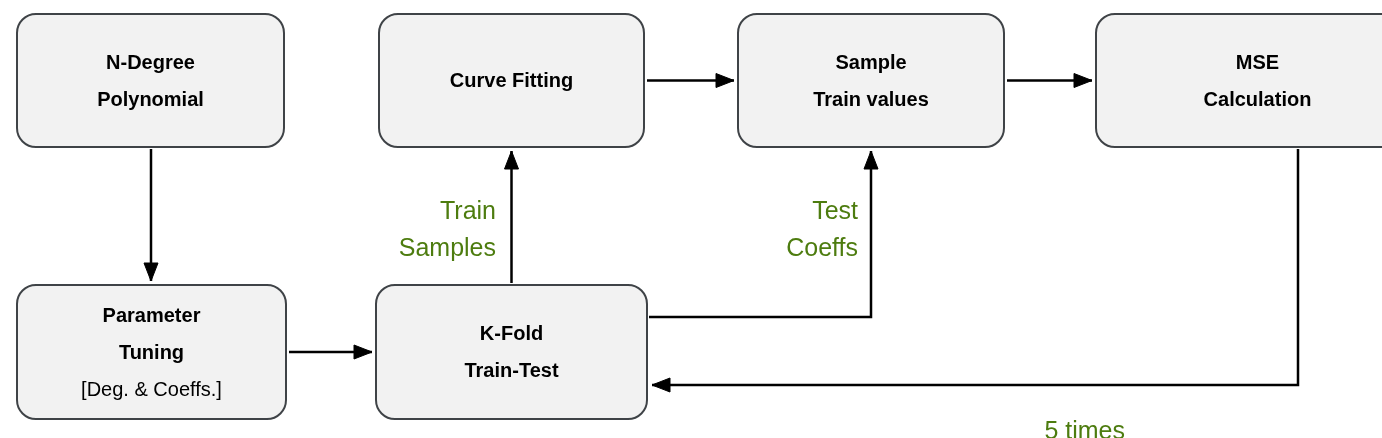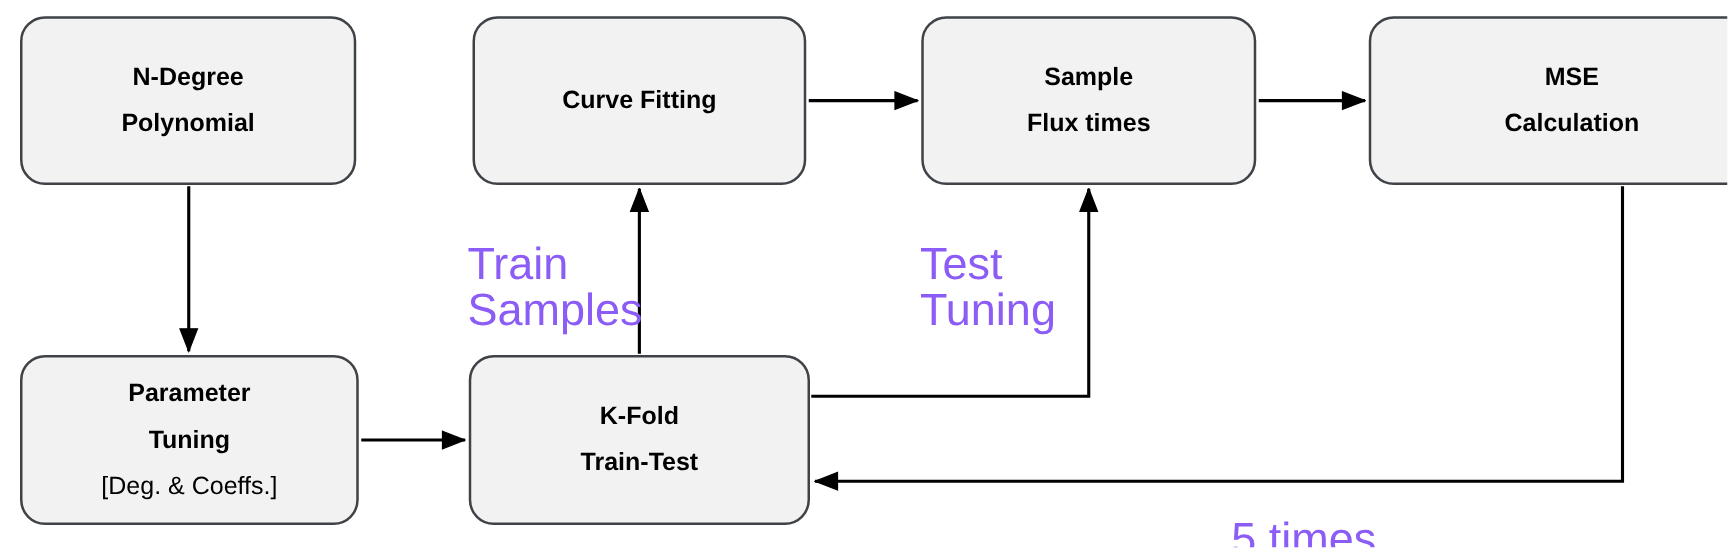--- a/index.html
+++ b/index.html
@@ -11,22 +11,22 @@
   .node{
     position:absolute;box-sizing:border-box;
     background:#f2f2f2;border:2.5px solid #3f4347;border-radius:20px;
     display:flex;flex-direction:column;align-items:center;justify-content:center;
     text-align:center;font-size:20px;line-height:37px;
   }
   .node-title{font-weight:bold;white-space:pre-line;}
   .node-subtitle{font-weight:normal;white-space:pre-line;}
   .node-subtitle:empty{display:none;}
   .edge-label{
-    position:absolute;font-size:36px;line-height:37px;text-align:left;
-    white-space:pre-line;color:#8b5cf6;
+    position:absolute;font-size:25px;line-height:37px;text-align:right;
+    white-space:pre-line;color:#4d7c0f;
   }
   
   .n1{left:16px;top:13px;width:269px;height:135px;}
   .n2{left:378px;top:13px;width:267px;height:135px;}
   .n3{left:737px;top:13px;width:268px;height:135px;}
   .n4{left:1095px;top:13px;width:325px;height:135px;}
   .n5{left:16px;top:284px;width:271px;height:136px;}
   .n6{left:375px;top:284px;width:273px;height:136px;}
   
   .lbl-train{left:374px;top:192px;width:122px;}
@@ -58,21 +58,21 @@
 Polynomial</div>
 
   </div>
 
   <div class="node n2">
     <div class="node-title">Curve Fitting</div>
   </div>
 
   <div class="node n3">
     <div class="node-title">Sample
-Flux times</div>
+Train values</div>
 
   </div>
 
   <div class="node n4">
     <div class="node-title">MSE
 Calculation</div>
 
   </div>
 
   <div class="node n5">
@@ -83,16 +83,16 @@
 
   <div class="node n6">
     <div class="node-title">K-Fold
 Train-Test</div>
 
   </div>
 
   <div class="edge-label lbl-train">Train
 Samples</div>
   <div class="edge-label lbl-test">Test
-Tuning</div>
+Coeffs</div>
   <div class="edge-label lbl-5times">5 times</div>
 
 </div>
 
 </body></html>

